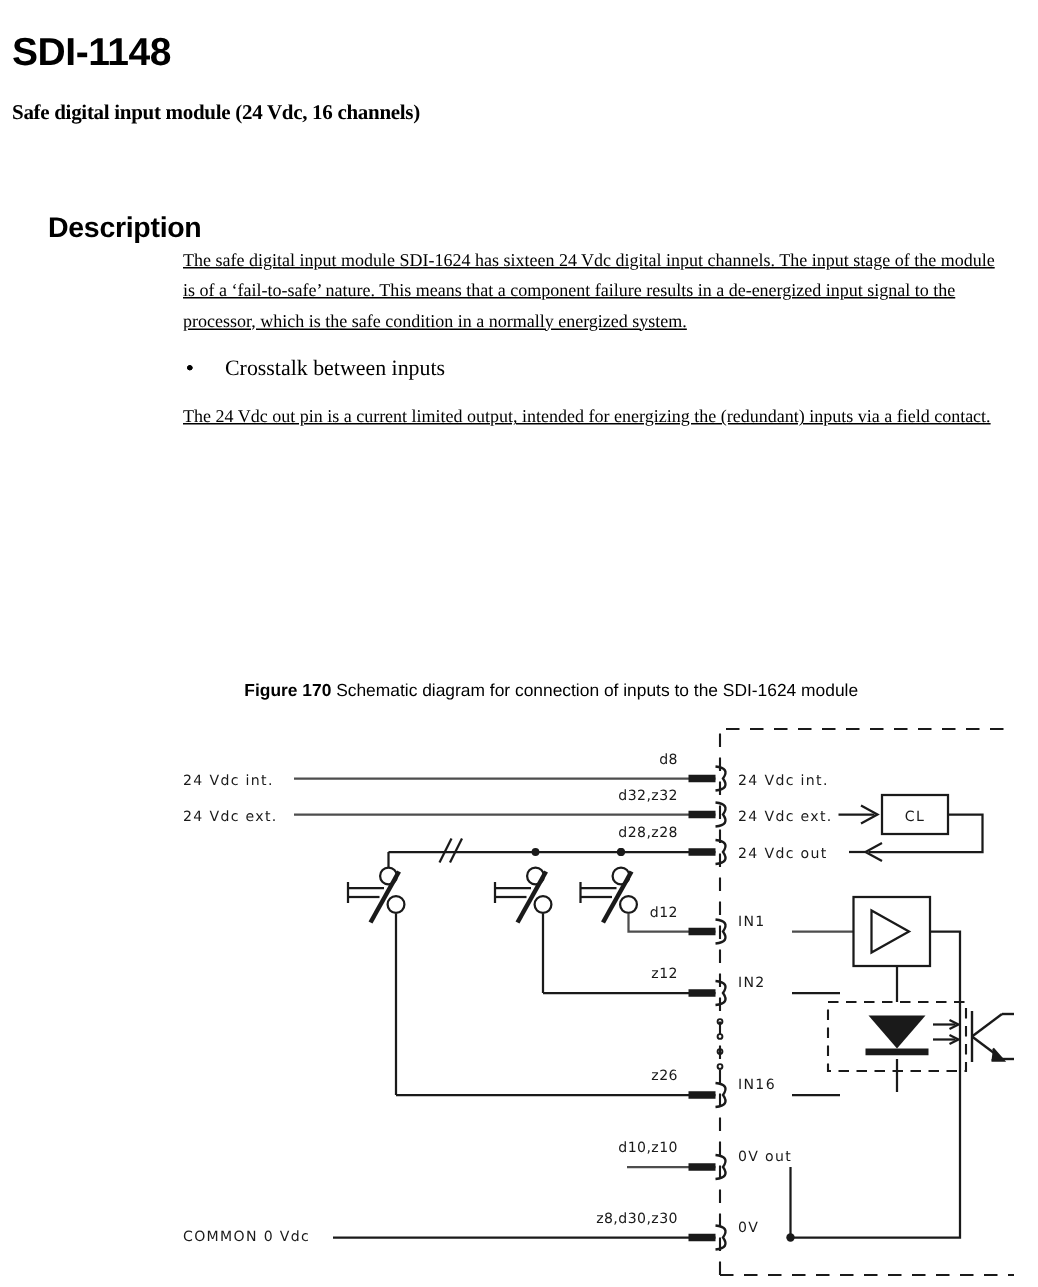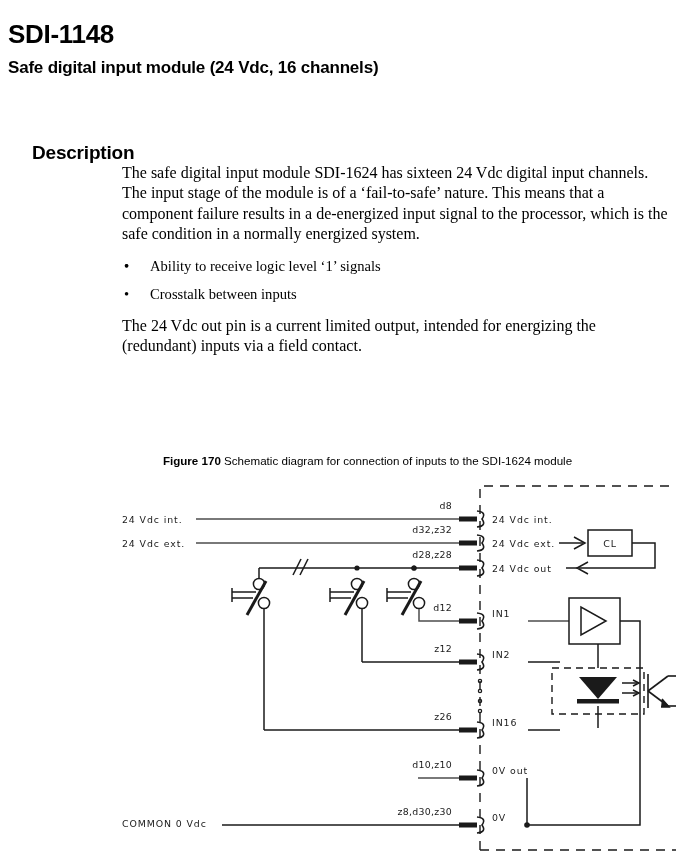--- a/index.html
+++ b/index.html
@@ -23,24 +23,24 @@
     top: 2px;
     font-family: "Liberation Sans", sans-serif;
     font-weight: bold;
     font-size: 26px;
     letter-spacing: -0.3px;
     line-height: 30px;
   }
   .subtitle {
     position: absolute;
     left: 8px;
-    top: 58px;
-    font-family: Liberation Sans, sans-serif;
+    top: 68px;
+    font-family: Liberation Serif, serif;
     font-weight: bold;
-    font-size: 17px;
+    font-size: 14px;
     letter-spacing: -0.2px;
   }
   .section-heading {
     position: absolute;
     left: 8px;
     top: 126px;
     font-family: "Liberation Sans", sans-serif;
     font-weight: bold;
     font-size: 19px;
     letter-spacing: -0.2px;
@@ -49,24 +49,25 @@
 
   
   .body-col {
     position: absolute;
     left: 122px;
     top: 163px;
     width: 552px;
   }
   .para {
     font-family: "Liberation Serif", serif;
-    font-size: 16px;
+    font-size: 12px;
     line-height: 20.3px;
     text-align: left;
     margin: 0 0 12px 0;
+    text-decoration: underline;
   }
   .bullet-list {
     margin: 0 0 11px 0;
     padding: 0;
     list-style: none;
   }
   .bullet-item {
     position: relative;
     font-family: "Liberation Serif", serif;
     font-size: 14.6px;
@@ -130,21 +131,20 @@
 
   <p class="para">The safe digital input module SDI-1624 has sixteen 24 Vdc digital input channels. The input stage of the module is of a ‘fail-to-safe’ nature. This means that a component failure results in a de-energized input signal to the processor, which is the safe condition in a normally energized system.</p>
 
 
   <ul class="bullet-list">
     <li class="bullet-item">
       <span class="dot">•</span>
     </li>
     <li class="bullet-item">
       <span class="dot">•</span>
-      <span>Ability to receive logic level ‘1’ signals</span>
     </li>
     <li class="bullet-item">
       <span class="dot">•</span>
       <span>Crosstalk between inputs</span>
     </li>
   </ul>
 
   <p class="para">The 24 Vdc out pin is a current limited output, intended for energizing the (redundant) inputs via a field contact.</p>
 </div>
 

